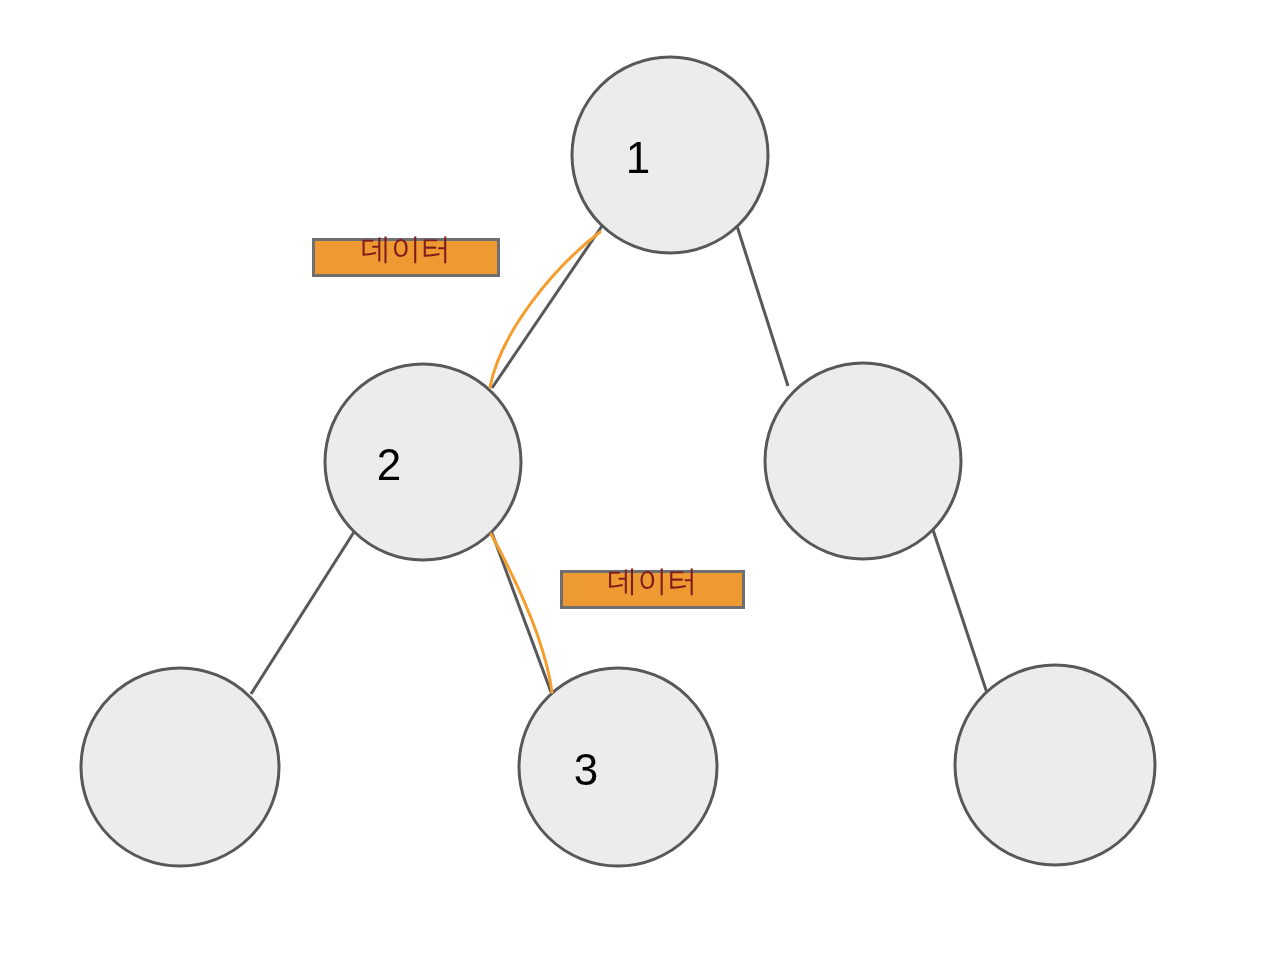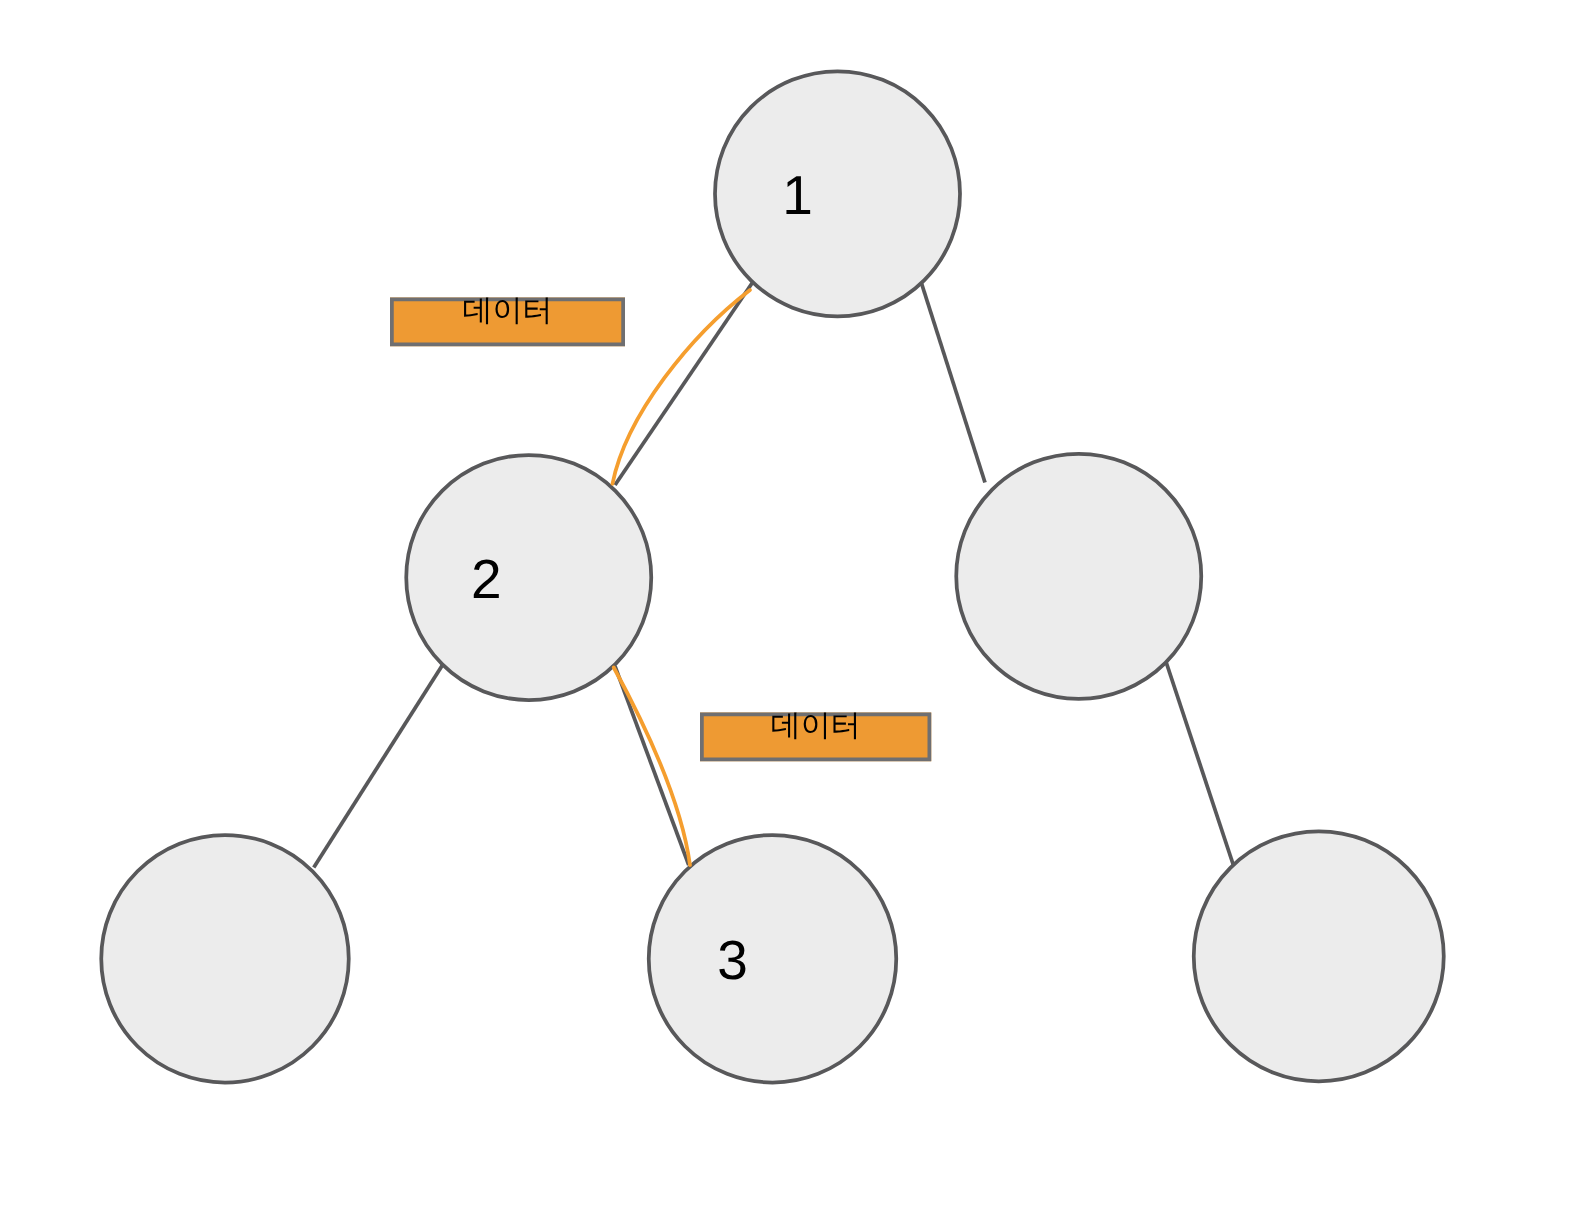--- a/index.html
+++ b/index.html
@@ -49,23 +49,23 @@
     stroke-linecap: round;
   }
   .annotation-box {
     position: absolute;
     box-sizing: border-box;
     background: #ee9a33;
     border: 3px solid #6f6f71;
     display: flex;
     align-items: center;
     justify-content: center;
-    color: #000000;
+    color: #7f1d1d;
     font-family: "Liberation Sans", sans-serif;
-    font-size: 24px;
+    font-size: 30px;
     line-height: 1;
     letter-spacing: 0px;
     white-space: nowrap;
     padding-bottom: 18px;
   }
 </style>
 </head>
 <body>
 
 <div id="canvas">

